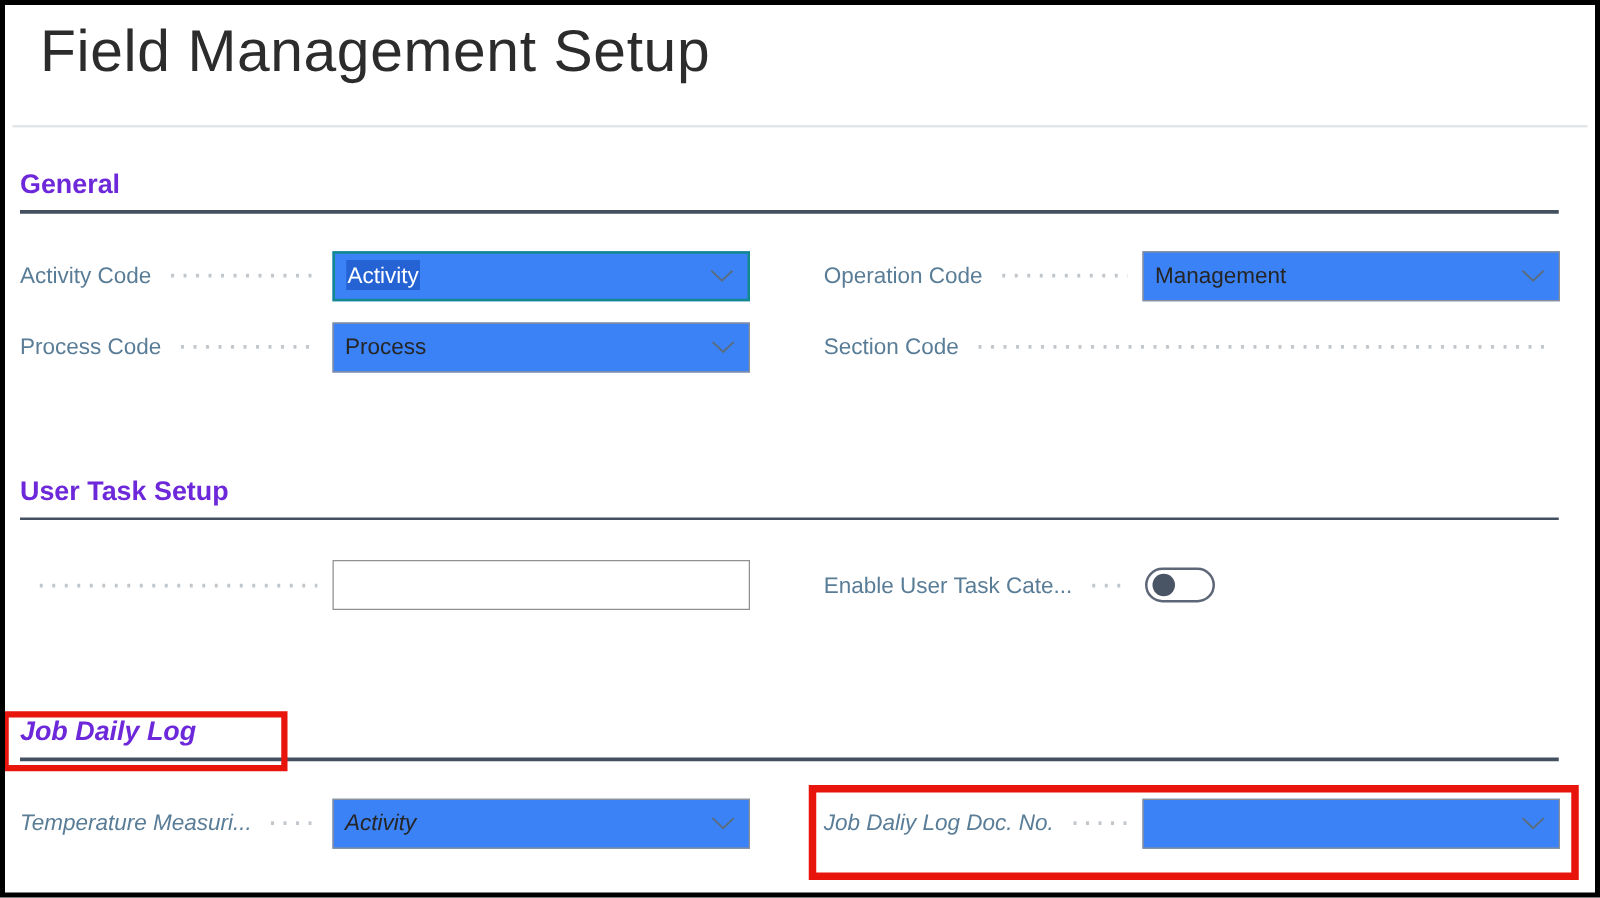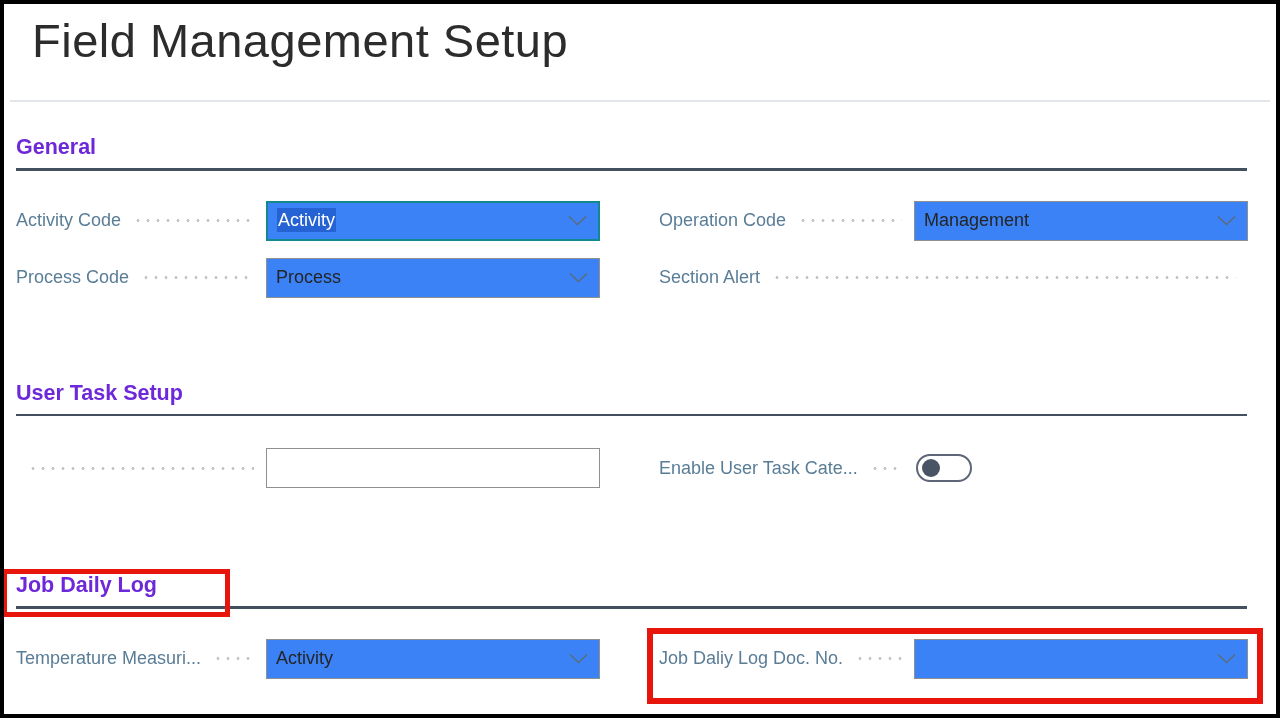--- a/index.html
+++ b/index.html
@@ -21,21 +21,21 @@
     letter-spacing:.5px;
     color:#2c2c2c;
     line-height:62px;
   }
   .title-rule{height:2px;background:#e2e5e9;margin:28px -6px 0 -6px;}
 
   
   section{display:block;}
   .sec-general{margin-top:32px;}
   .sec-usertask{margin-top:82px;}
-  .sec-jdl{margin-top:84px;}
+  .sec-jdl{margin-top:84px;font-style:italic;}
   .sec-heading{
     margin:0;
     font-size:21.5px;
     font-weight:700;
     color:#6d28d9;
     line-height:26px;
   }
   .sec-rule{height:2.5px;background:#42505f;margin-top:8px;width:1231px;}
 
   
@@ -160,21 +160,21 @@
           <span class="combo-value">Process</span>
           <span class="chevron">
             <svg width="19" height="11" viewBox="0 0 19 11">
                 <path d="M1 1 L9.5 9 L18 1" fill="none" stroke="#5a6c7d" stroke-width="1.6"></path>
               </svg>
           </span>
         </div>
       </div>
 
       <div class="field-row">
-        <span class="field-label">Section Alert</span>
+        <span class="field-label">Section Code</span>
         <span class="leader"></span>
       </div>
     </div>
   </section>
 
   <section class="sec-usertask">
     <h2 class="sec-heading">User Task Setup</h2>
     <div class="sec-rule"></div>
     <div class="rows rows-tight">
       <div class="field-row">

